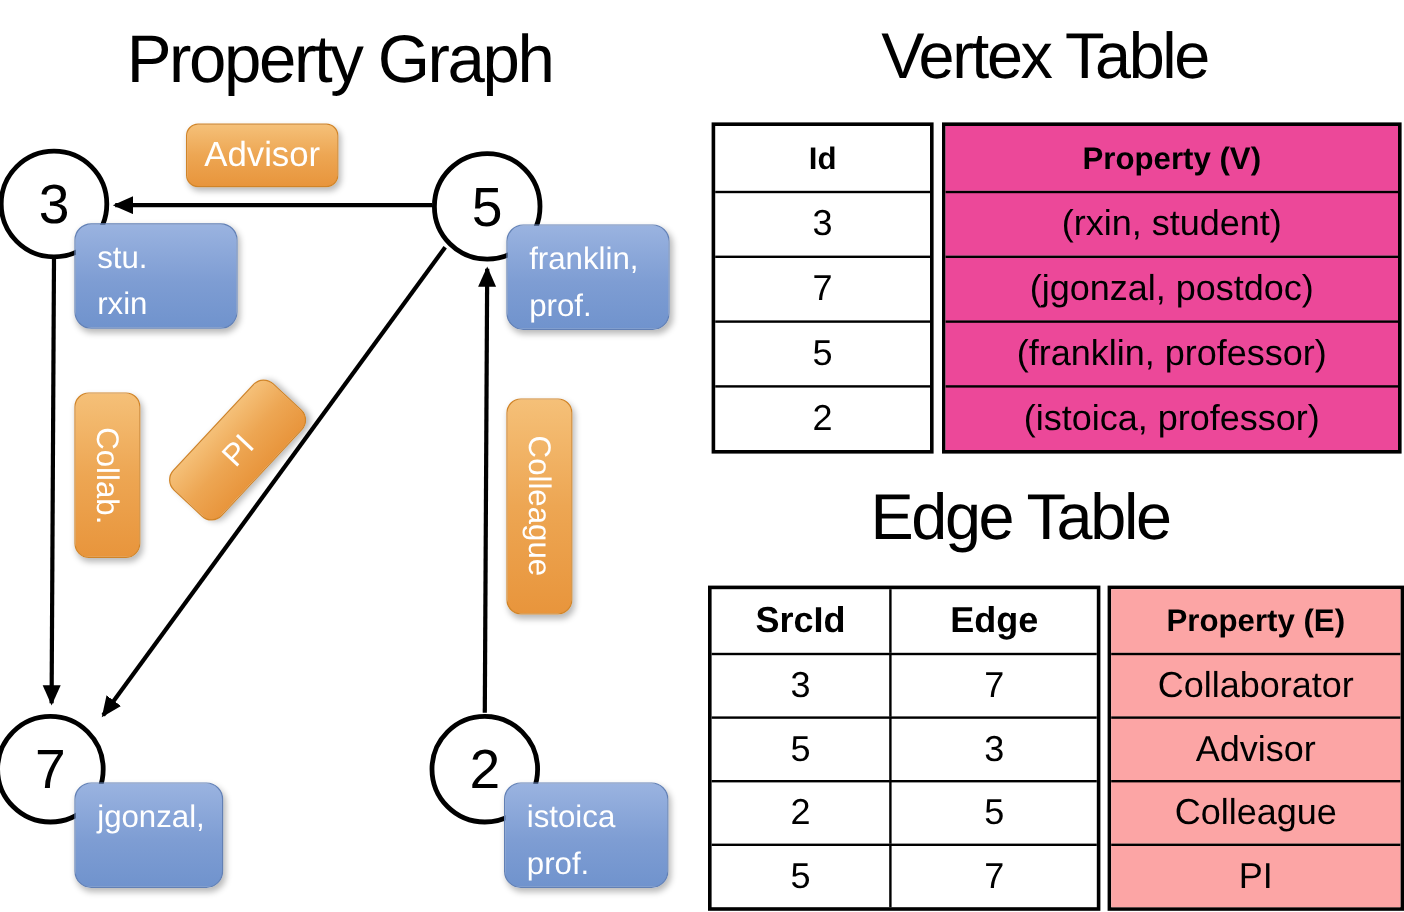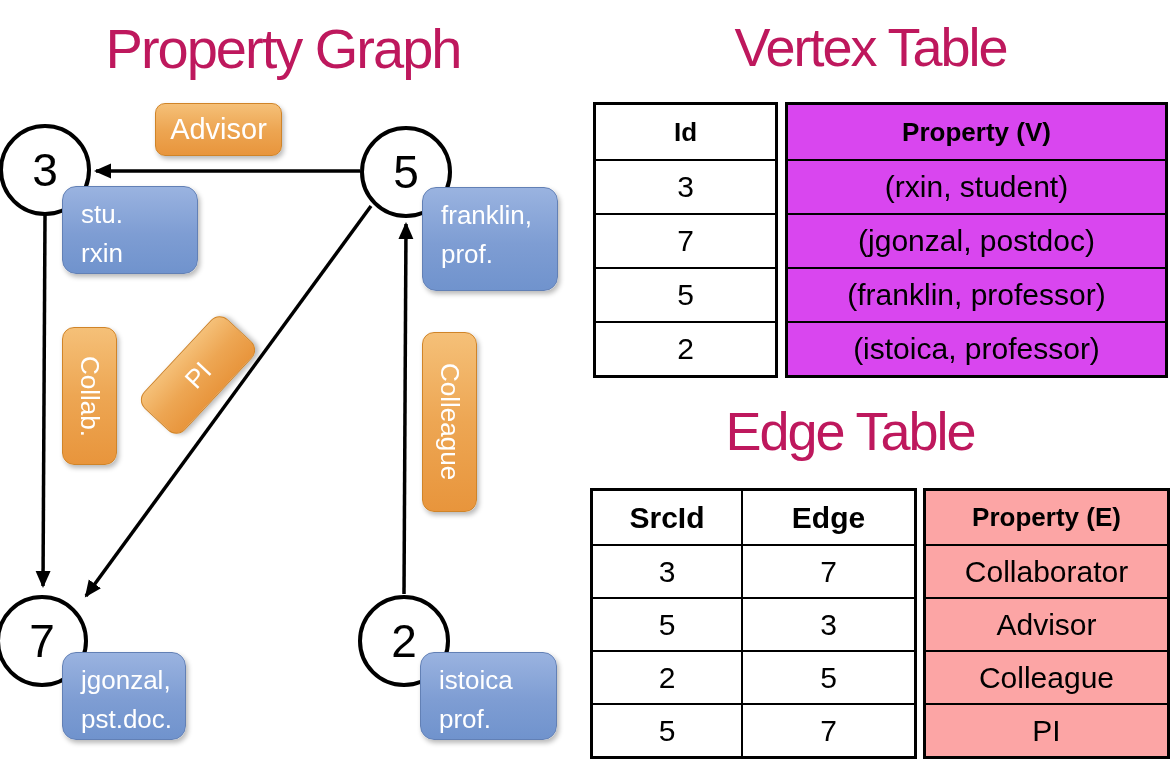--- a/index.html
+++ b/index.html
@@ -5,21 +5,21 @@
   html,body{margin:0;padding:0;}
   body{
     width:1170px;height:760px;position:relative;background:#ffffff;
     font-family:"Liberation Sans","DejaVu Sans",sans-serif;color:#000;
     overflow:hidden;
   }
   .abs{position:absolute;}
 
   
   .big-title{
-    font-size:56px;font-weight:300;letter-spacing:-2px;color:#be185d;
+    font-size:56px;font-weight:300;letter-spacing:-2px;color:#000000;
     text-align:center;white-space:nowrap;
   }
   #graph-title{left:0;top:16px;width:566px;}
   #vertex-title{left:593px;top:16px;width:555px;font-size:54px;}
   #edge-title{left:590px;top:400px;width:520px;font-size:54px;}
 
   
   #edges-svg{left:0;top:0;width:1170px;height:760px;pointer-events:none;}
   .vertex-circle{
     width:92px;height:92px;border:4px solid #000;border-radius:50%;
@@ -33,21 +33,21 @@
   #circle-2{left:358px;top:595px;}
 
   .vlabel-box{
     background:linear-gradient(180deg,#9ab3e0 0%,#7e9dd3 55%,#7093cd 100%);
     border:1px solid #6280b5;border-radius:14px;box-sizing:border-box;
     box-shadow:2px 3px 5px rgba(0,0,0,0.28);
     color:#fff;font-size:26px;line-height:1.5;
     padding:8px 0 0 18px;
   }
   #rxin-box{left:62px;top:186px;width:136px;height:88px;}
-  #franklin-box{left:422px;top:187px;width:136px;height:104px;}
+  #franklin-box{left:422px;top:187px;width:136px;height:88px;}
   #jgonzal-box{left:62px;top:652px;width:124px;height:88px;}
   #istoica-box{left:420px;top:652px;width:137px;height:88px;}
 
   .elabel-box{
     background:linear-gradient(180deg,#f5c078 0%,#eda653 50%,#e8953c 100%);
     border:1px solid #d08428;border-radius:10px;box-sizing:border-box;
     box-shadow:2px 3px 5px rgba(0,0,0,0.28);
     color:#fff;font-size:26px;
     display:flex;align-items:center;justify-content:center;
   }
@@ -57,21 +57,21 @@
   #colleague-box{left:422px;top:332px;width:55px;height:180px;border-radius:12px;}
   #pi-box{left:137px;top:347px;width:122px;height:56px;border-radius:12px;
           transform:rotate(-47deg);}
 
   
   .dtable{box-sizing:border-box;border:3px solid #000;background:#fff;}
   .trow{height:54px;box-sizing:border-box;display:flex;align-items:center;justify-content:center;
         font-size:30px;}
   .trow + .trow{border-top:2px solid #000;}
   .thead{font-weight:bold;font-size:26px;}
-  .fill-blue{background:#d946ef;}
+  .fill-blue{background:#ec4899;}
   .fill-tan{background:#fca5a5;}
 
   #vertex-id-table{left:593px;top:102px;width:185px;}
   #vertex-prop-table{left:785px;top:102px;width:383px;}
 
   #edge-srcdst-table{left:590px;top:488px;width:327px;display:grid;
     grid-template-columns:148px 1fr;}
   #edge-srcdst-table .gcell{height:53px;box-sizing:border-box;display:flex;
     align-items:center;justify-content:center;font-size:30px;}
   #edge-srcdst-table .gcell.col2{border-left:2px solid #000;}
@@ -112,21 +112,20 @@
 <div class="abs vlabel-box" id="rxin-box">
   <div>stu.</div>
   <div>rxin</div>
 </div>
 <div class="abs vlabel-box" id="franklin-box">
   <div>franklin,</div>
   <div>prof.</div>
 </div>
 <div class="abs vlabel-box" id="jgonzal-box">
   <div>jgonzal,</div>
-  <div>pst.doc.</div>
 </div>
 <div class="abs vlabel-box" id="istoica-box">
   <div>istoica</div>
   <div>prof.</div>
 </div>
 
 <div class="abs elabel-box" id="advisor-box">Advisor</div>
 <div class="abs elabel-box elabel-vert" id="collab-box">Collab.</div>
 <div class="abs elabel-box elabel-vert" id="colleague-box">Colleague</div>
 <div class="abs elabel-box" id="pi-box">PI</div>

